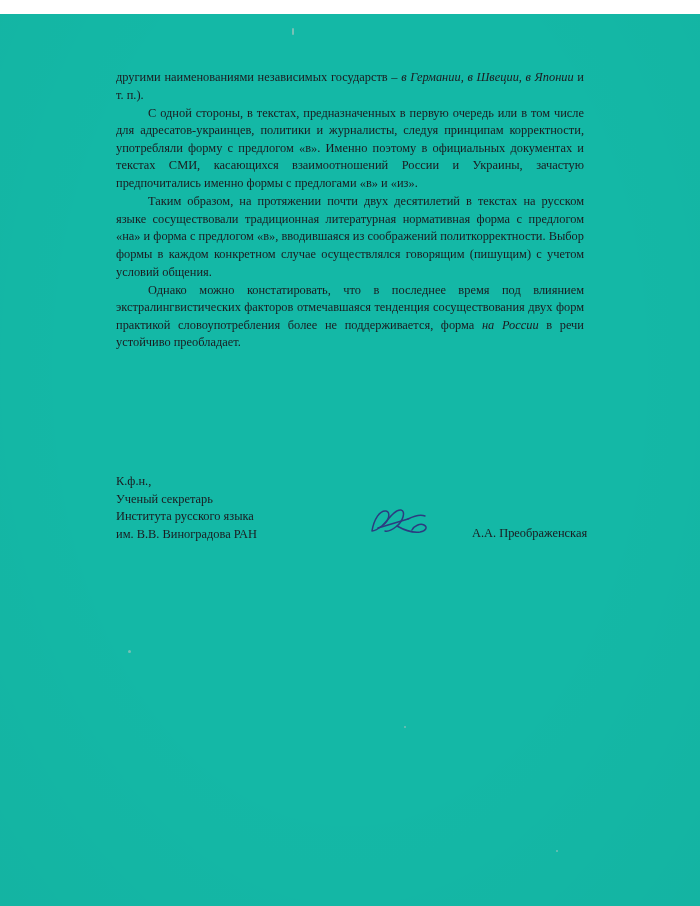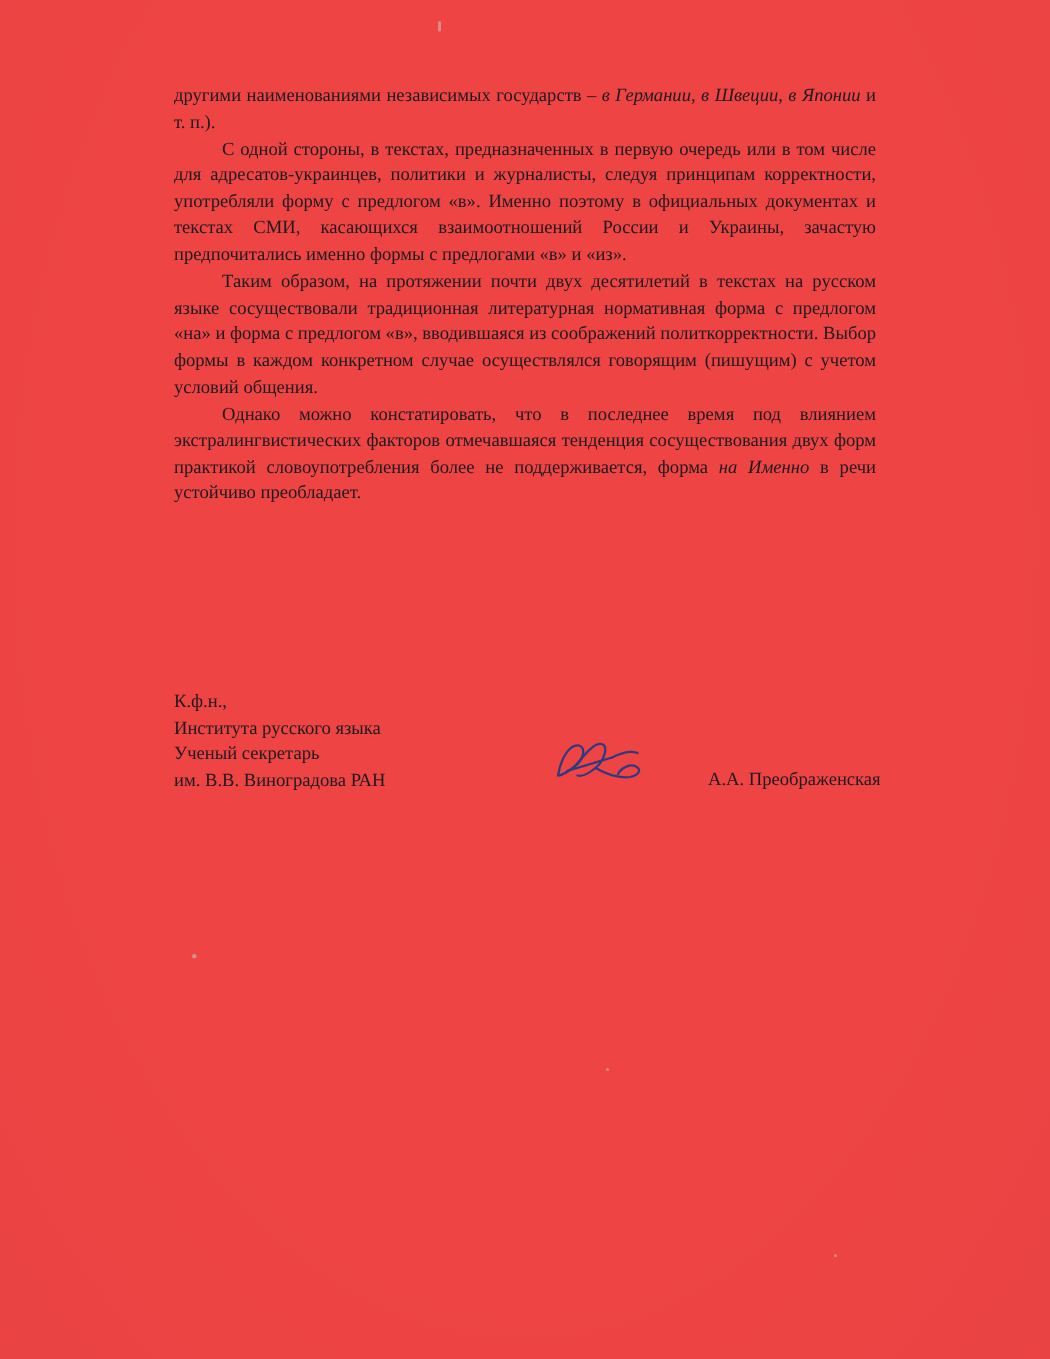--- a/index.html
+++ b/index.html
@@ -11,21 +11,22 @@
     width: 700px;
     height: 906px;
     position: relative;
     font-family: "Liberation Serif", serif;
     color: #1c1c22;
     overflow: hidden;
   }
   .page {
     position: absolute;
     inset: 0;
-    background: #ef4444;
+    background: #14b8a6;
+    margin-top: 14px;
   }
   .scan-tint {
     position: absolute;
     inset: 0;
     background:
       radial-gradient(ellipse at 50% 40%, rgba(255,255,255,0) 55%, rgba(0,0,0,0.025) 100%);
     pointer-events: none;
   }
   .speck {
     position: absolute;
@@ -97,28 +98,28 @@
 
   <span class="speck" style="left:292px; top:14px; width:2px; height:7px; border-radius:1px;"></span>
   <span class="speck" style="left:128px; top:636px; width:3px; height:3px;"></span>
   <span class="speck" style="left:404px; top:712px; width:2px; height:2px;"></span>
   <span class="speck" style="left:556px; top:836px; width:2px; height:2px;"></span>
 
   <div class="doc-body">
     <p class="para">другими наименованиями независимых государств – <em>в Германии, в Швеции, в Японии</em> и т. п.).</p>
     <p class="para indent">С одной стороны, в текстах, предназначенных в первую очередь или в том числе для адресатов-украинцев, политики и журналисты, следуя принципам корректности, употребляли форму с предлогом «в». Именно поэтому в официальных документах и текстах СМИ, касающихся взаимоотношений России и Украины, зачастую предпочитались именно формы с предлогами «в» и «из».</p>
     <p class="para indent">Таким образом, на протяжении почти двух десятилетий в текстах на русском языке сосуществовали традиционная литературная нормативная форма с предлогом «на» и форма с предлогом «в», вводившаяся из соображений политкорректности. Выбор формы в каждом конкретном случае осуществлялся говорящим (пишущим) с учетом условий общения.</p>
-    <p class="para indent">Однако можно констатировать, что в последнее время под влиянием экстралингвистических факторов отмечавшаяся тенденция сосуществования двух форм практикой словоупотребления более не поддерживается, форма <em>на Именно</em> в речи устойчиво преобладает.</p>
+    <p class="para indent">Однако можно констатировать, что в последнее время под влиянием экстралингвистических факторов отмечавшаяся тенденция сосуществования двух форм практикой словоупотребления более не поддерживается, форма <em>на России</em> в речи устойчиво преобладает.</p>
   </div>
 
   <div class="signature-block">
     <div class="sig-lines">
       <div class="sig-line">К.ф.н.,</div>
+      <div class="sig-line">Ученый секретарь</div>
       <div class="sig-line">Института русского языка</div>
-      <div class="sig-line">Ученый секретарь</div>
       <div class="sig-line">им. В.В. Виноградова РАН</div>
     </div>
 
     <div class="sig-mark">
       <svg viewBox="0 0 82 36" width="82" height="36" aria-hidden="true">
         <g fill="none" stroke="#2c3b80" stroke-width="1.5" stroke-linecap="round" stroke-linejoin="round">
           <path d="M8 26 C 10 14, 16 5, 22 6 C 27 7, 25 16, 19 20 C 14 24, 10 26, 8 26 Z"></path>
           <path d="M19 20 C 26 12, 32 4, 37 5 C 42 6, 39 16, 33 21 C 28 25, 24 27, 21 26"></path>
           <path d="M14 23 C 24 20, 34 17, 44 14"></path>
           <path d="M33 21 C 40 25, 48 28, 56 27 C 62 26, 64 22, 60 20 C 56 18, 50 21, 48 25"></path>

